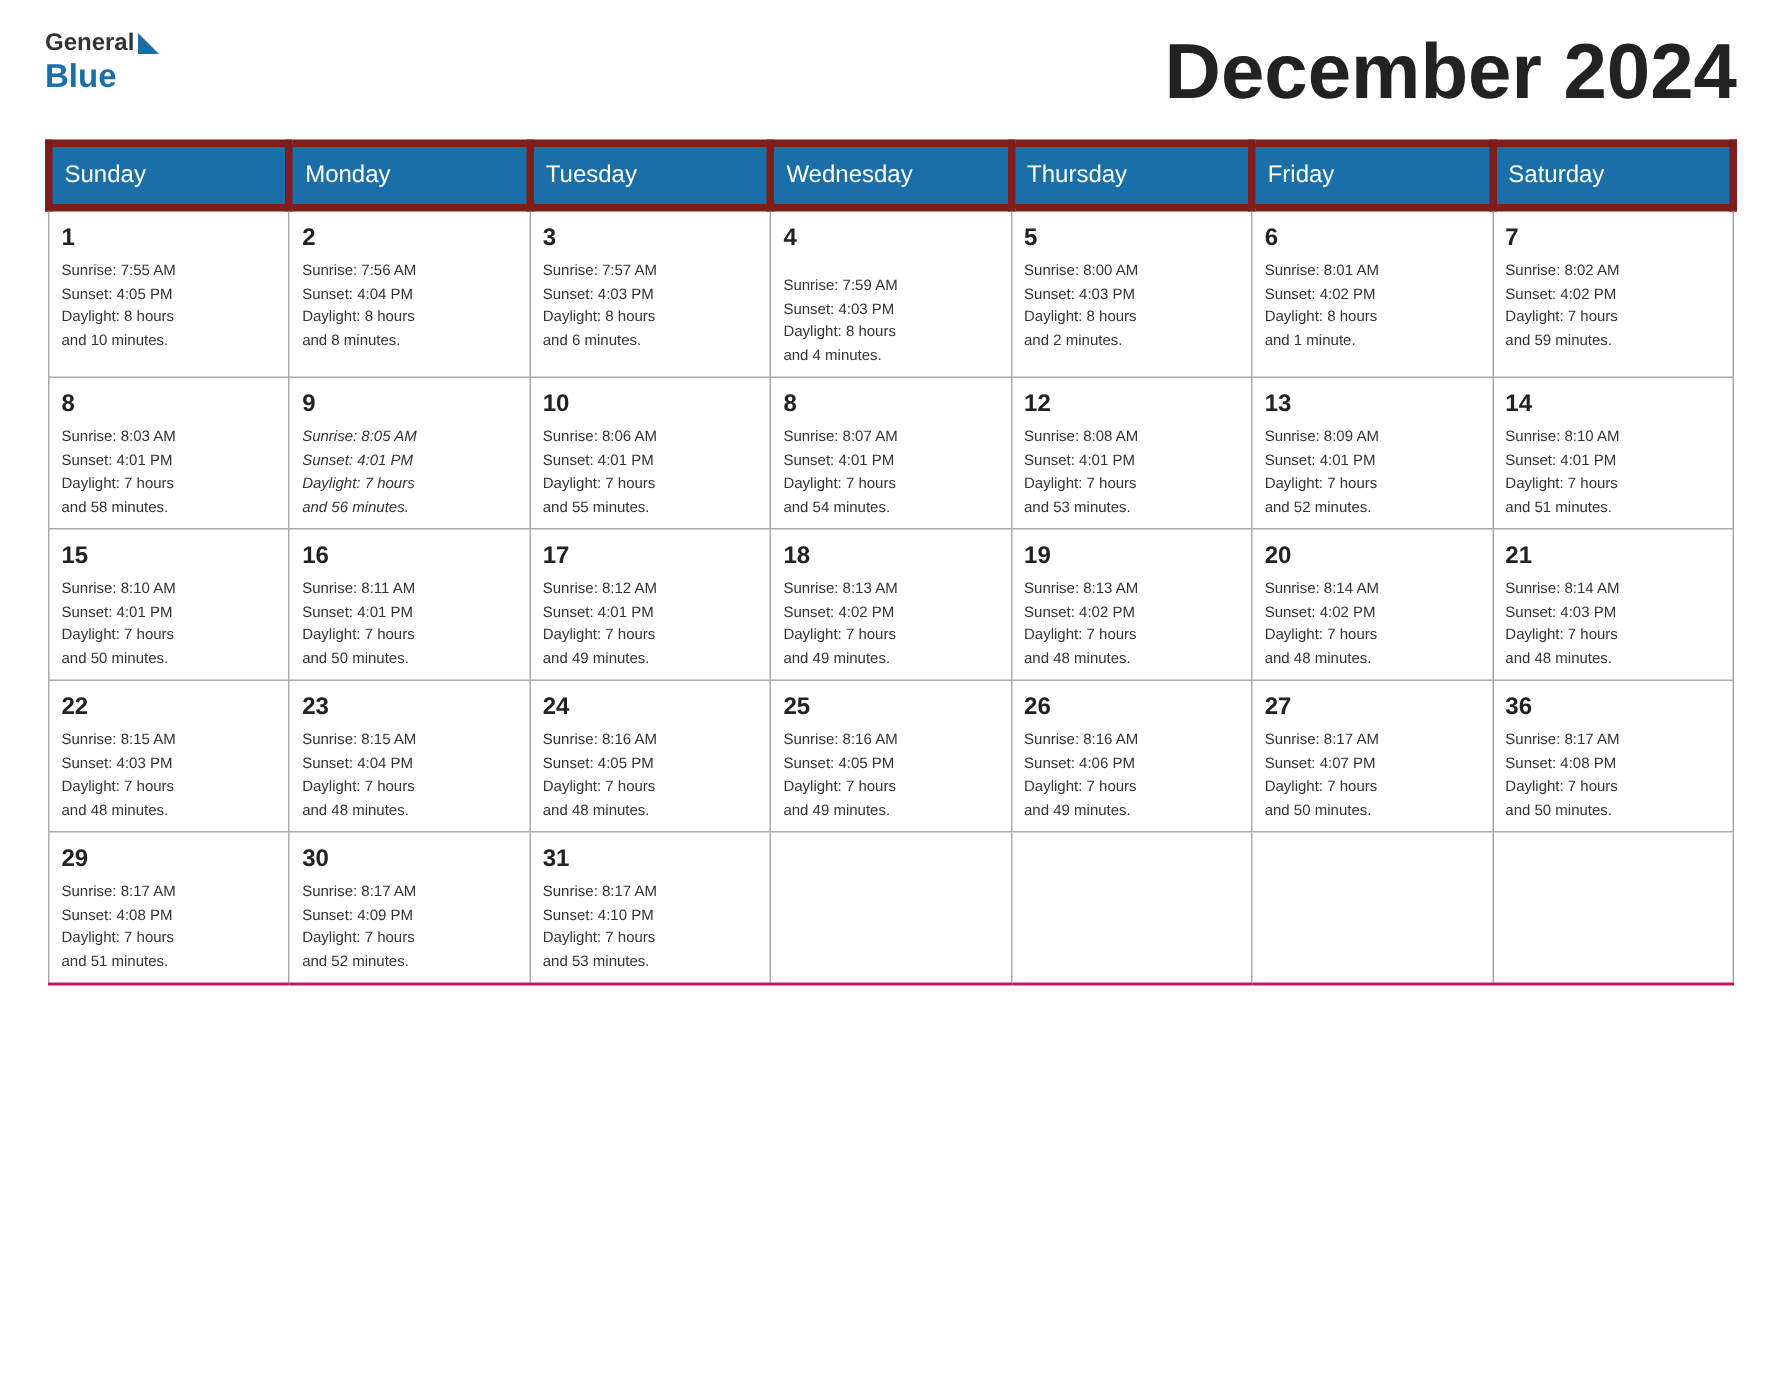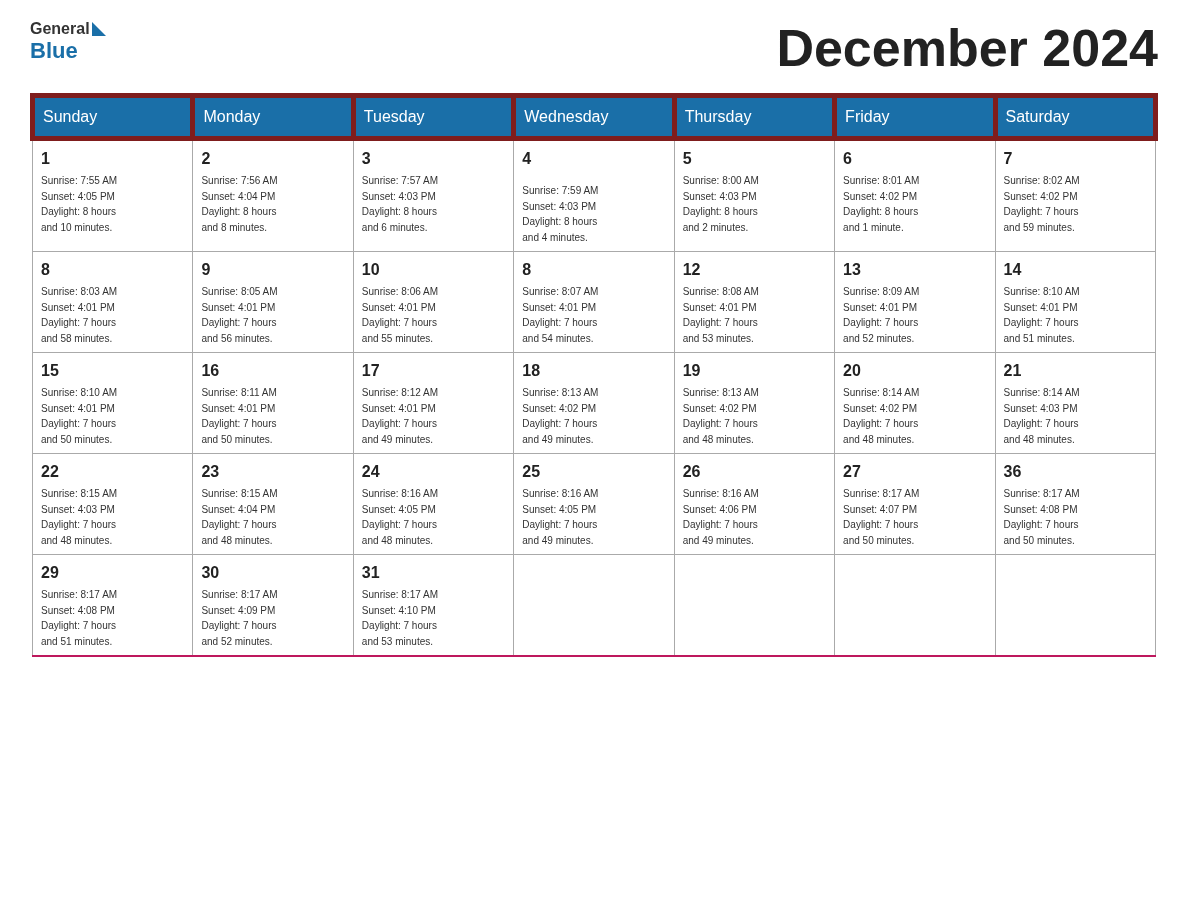--- a/index.html
+++ b/index.html
@@ -189,21 +189,21 @@
       <tr>
         <td>
           <span class="day-num">8</span>
           <div class="day-info" style="white-space: pre-line;">Sunrise: 8:03 AM
 Sunset: 4:01 PM
 Daylight: 7 hours
 and 58 minutes.</div>
         </td>
         <td>
           <span class="day-num">9</span>
-          <div class="day-info" style="white-space: pre-line;">Sunrise: 8:05 AM
+          <div class="day-info" style="white-space: pre-line; font-style: italic;">Sunrise: 8:05 AM
 Sunset: 4:01 PM
 Daylight: 7 hours
 and 56 minutes.</div>
         </td>
         <td>
           <span class="day-num">10</span>
           <div class="day-info" style="white-space: pre-line;">Sunrise: 8:06 AM
 Sunset: 4:01 PM
 Daylight: 7 hours
 and 55 minutes.</div>

